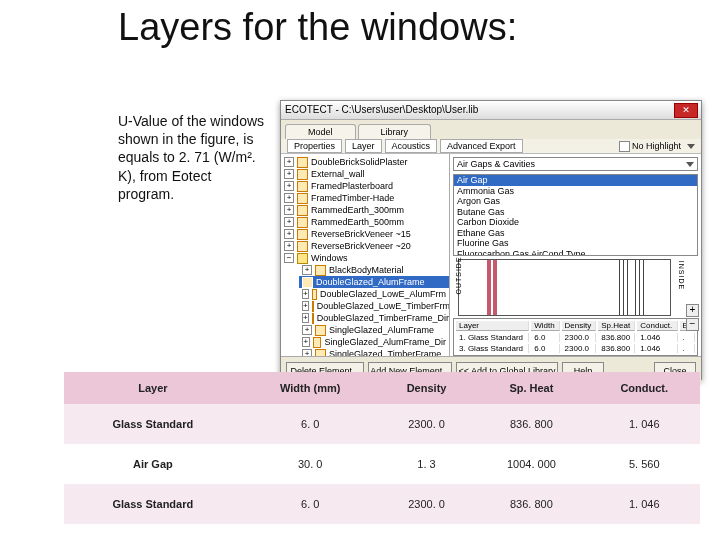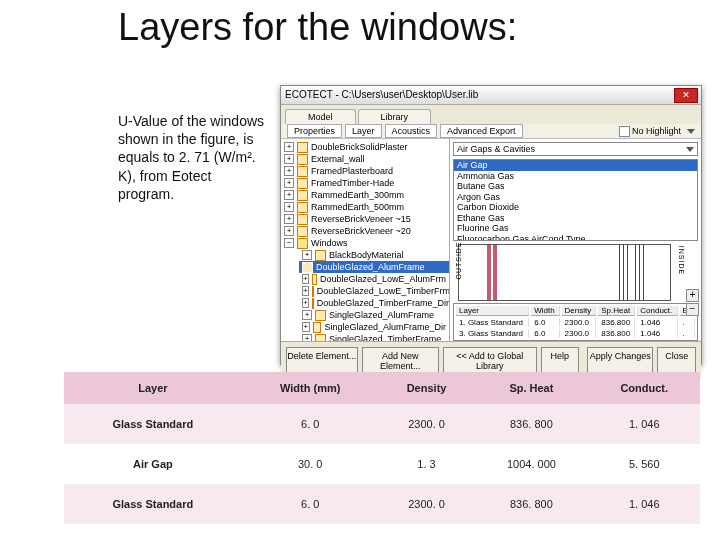--- a/index.html
+++ b/index.html
@@ -1,21 +1,21 @@
 <!DOCTYPE html>
 <html><head>
 <meta charset="utf-8">
 <style>
   html,body{margin:0;padding:0}
   body{width:720px;height:540px;background:#fff;font-family:Arial,Helvetica,sans-serif;color:#222;position:relative;overflow:hidden}
   
   .headline{position:absolute;left:118px;top:8px;font-size:38px;line-height:1.05;color:#111}
   .bodytext{position:absolute;left:118px;top:112px;width:148px;font-size:14px;line-height:1.3;color:#111}
   
-  .app{position:absolute;left:280px;top:85px;width:420px;height:278px;background:#ece9d8;border:1px solid #888;box-shadow:0 2px 6px rgba(0,0,0,.4);font-size:9px;font-family:Tahoma,Arial,sans-serif;color:#000}
+  .app{position:absolute;left:280px;top:100px;width:420px;height:278px;background:#ece9d8;border:1px solid #888;box-shadow:0 2px 6px rgba(0,0,0,.4);font-size:9px;font-family:Tahoma,Arial,sans-serif;color:#000}
   .titlebar{background:linear-gradient(#fff,#ddd);height:18px;line-height:18px;padding:0 4px;border-bottom:1px solid #aaa;position:relative;font-size:10px}
   .closebtn{position:absolute;right:3px;top:2px;width:22px;height:13px;background:#c62828;color:#fff;text-align:center;line-height:12px;border:1px solid #900;font-size:9px}
   .tabs{display:flex;gap:2px;padding:4px 4px 0 4px}
   .tab{background:#f5f3ea;border:1px solid #aaa;border-bottom:none;padding:2px 22px;border-radius:3px 3px 0 0}
   .toolbar-row{display:flex;gap:3px;padding:0 6px;border-bottom:1px solid #bbb;background:#f3f0e6;align-items:center}
   .tb-btn{border:1px solid #aaa;background:#fff;padding:1px 6px}
   .tb-check{display:flex;align-items:center;gap:2px}
   .content{display:flex;height:202px}
   .tree{width:168px;border-right:1px solid #aaa;background:#fff;overflow:hidden;padding:2px 0}
   .tree-row{display:flex;align-items:center;gap:3px;padding:0 3px;height:12px;white-space:nowrap}
@@ -163,22 +163,22 @@
         </div>
       </div>
     <div class="right" style="position:relative">
       <div class="combo">
         <span>Air Gaps &amp; Cavities</span>
         <span class="arrowdown"></span>
       </div>
       <div class="listbox" id="listbox">
           <div class="sel">Air Gap</div>
           <div>Ammonia Gas</div>
+          <div>Argon Gas</div>
           <div>Butane Gas</div>
-          <div>Argon Gas</div>
           <div>Carbon Dioxide</div>
           <div>Ethane Gas</div>
           <div>Fluorine Gas</div>
           <div>Fluorocarbon Gas AirCond Type</div>
         </div>
       <div class="chartgrid">
         <span class="yaxis-l">OUTSIDE</span>
         <span class="yaxis-r">INSIDE</span>
         <div class="bar" style="left:28px;width:4px;background:#c7596e"></div>
         <div class="bar" style="left:34px;width:4px;background:#c7596e"></div>
@@ -224,21 +224,20 @@
           </tbody>
         </table>
     </div>
   </div>
   <div class="btnrow">
     <div class="winbtn" style="width:76px">Delete Element...</div>
     <div class="winbtn" style="width:82px">Add New Element...</div>
     <div class="winbtn" style="width:100px">&lt;&lt; Add to Global Library</div>
     <div class="winbtn" style="width:40px">Help</div>
     <div style="flex:1"></div>
-    <div class="winbtn" style="width:70px">Apply Changes</div>
     <div class="winbtn" style="width:40px">Close</div>
   </div>
 </div>
 
 <table class="datatable">
   <thead>
       <tr class="hdr-row" id="dt-head">
         <th>Layer</th>
         <th>Width (mm)</th>
         <th>Density</th>

